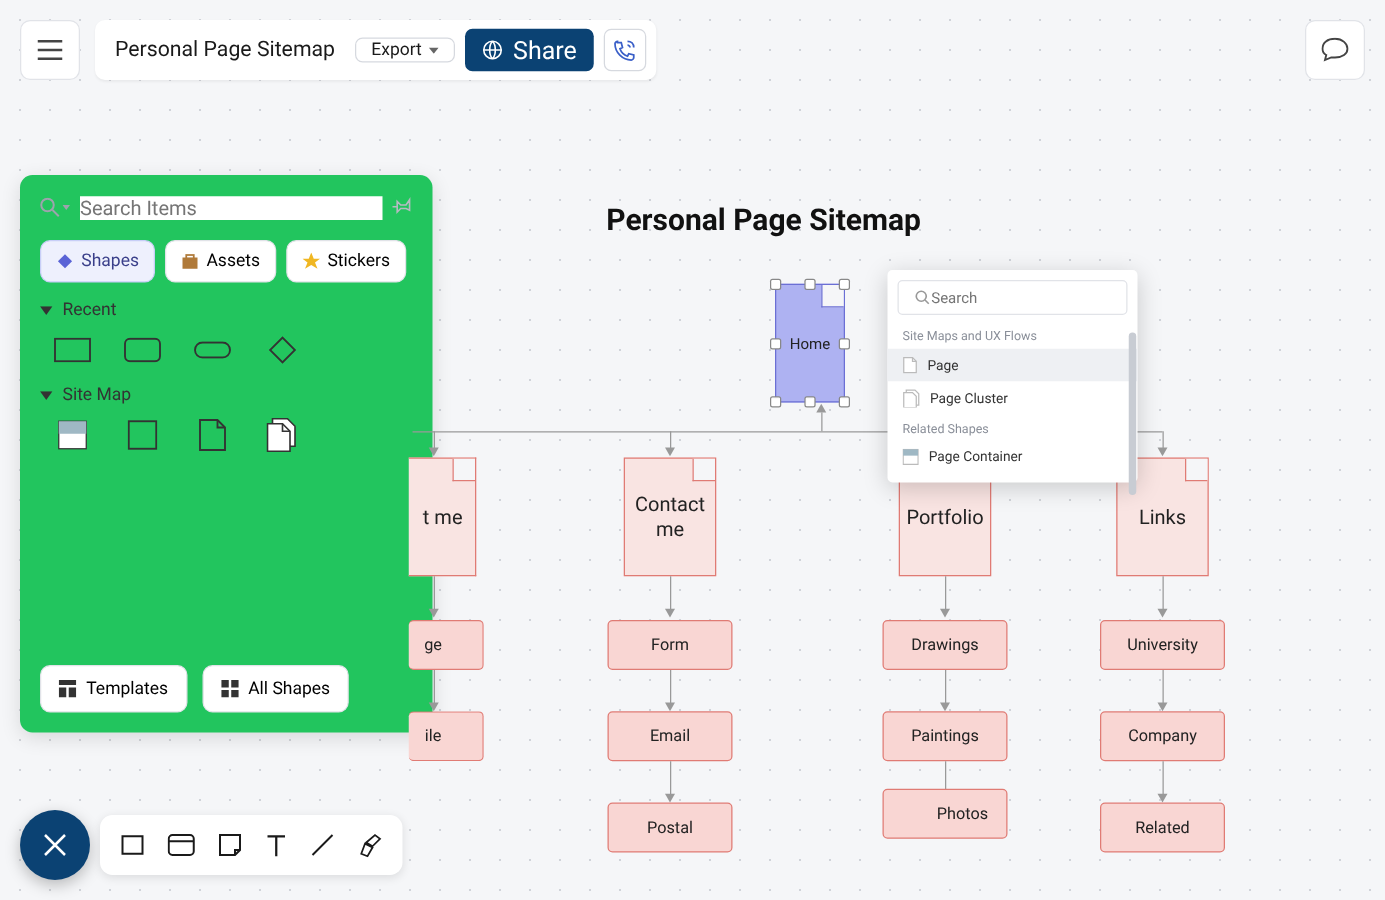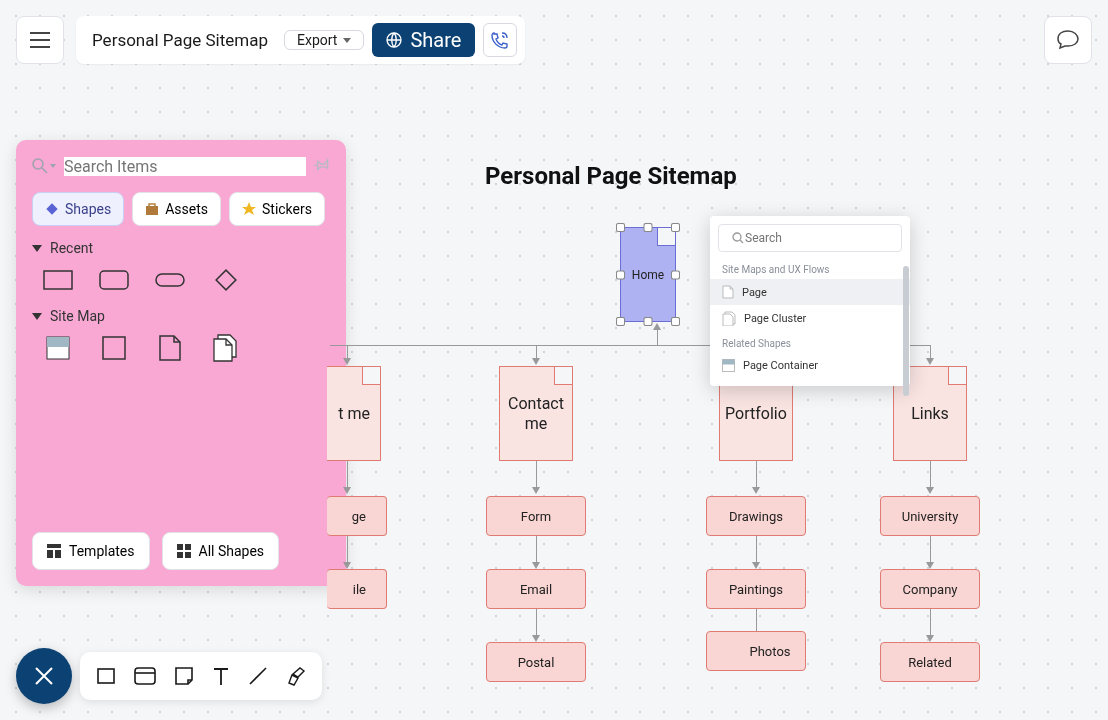--- a/index.html
+++ b/index.html
@@ -10,21 +10,21 @@
   .topbar { position: absolute; top: 16px; left: 16px; display: flex; gap: 12px; align-items: center; }
   .icon-btn { width: 48px; height: 48px; background: #fff; border: 1px solid #e1e3e8; border-radius: 8px; display: flex; align-items: center; justify-content: center; cursor: pointer; }
   .title-bar { background: #fff; border-radius: 8px; display: flex; align-items: center; height: 48px; padding: 0 8px 0 16px; box-shadow: 0 1px 2px rgba(0,0,0,.05); }
   .doc-title { font-size: 17px; color: #1a1a1a; padding-right: 16px; }
   .export-btn { display:flex; align-items:center; gap:6px; height:20px; padding:0 12px; border:1px solid #d6d9df; border-radius:6px; background:#fff; font-size:14px; color:#1a1a1a; cursor:pointer; margin-right:8px;}
   .share-btn { display:flex; align-items:center; gap:8px; height:34px; padding:0 14px; border:none; border-radius:6px; background:#0b4273; color:#fff; font-size:20px; cursor:pointer; margin-right:8px;}
   .phone-btn { width:34px; height:34px; border:1px solid #d6d9df; border-radius:6px; background:#fff; display:flex; align-items:center; justify-content:center; cursor:pointer;}
   .comment-btn { position:absolute; top:16px; right:16px; width:48px; height:48px; border:1px solid #e1e3e8; border-radius:8px; background:#fff; display:flex; align-items:center; justify-content:center; cursor:pointer;}
 
   
-  .shapes-panel { position:absolute; left:16px; top:140px; width:330px; background:#f9a8d4; border-radius:10px; box-shadow:0 4px 16px rgba(0,0,0,.12); padding:16px;}
+  .shapes-panel { position:absolute; left:16px; top:140px; width:330px; background:#22c55e; border-radius:10px; box-shadow:0 4px 16px rgba(0,0,0,.12); padding:16px;}
   .search-row { display:flex; align-items:center; gap:8px; margin-bottom:16px;}
   .search-icon-dd { color:#9ea3ad; display:flex; align-items:center; gap:2px;}
   .search-input { flex:1; border:none; outline:none; font-size:16px; color:#888;}
   .pin-icon { color:#b6bac2; cursor:pointer;}
   .tabs { display:flex; gap:8px; margin-bottom:12px;}
   .tab { display:flex; align-items:center; gap:6px; padding:8px 12px; border:1px solid #e1e3e8; border-radius:8px; font-size:14px; cursor:pointer; background:#fff;}
   .tab.active { background:#eef0fd; border-color:#c8cef7; color:#3a3f8a;}
   .section-head { display:flex; align-items:center; gap:8px; font-size:14px; color:#333; margin:14px 0 10px 0; cursor:pointer;}
   .shape-grid { display:flex; gap:20px; padding-left:8px;}
   .shape-cell { width:36px; height:28px; display:flex; align-items:center; justify-content:center; cursor:grab;}
@@ -51,21 +51,21 @@
   .arrowd { position:absolute; width:0; height:0; border-left:4px solid transparent; border-right:4px solid transparent; border-top:7px solid #999;}
   .arrowu { position:absolute; width:0; height:0; border-left:4px solid transparent; border-right:4px solid transparent; border-bottom:7px solid #999;}
 
   .page-node { position:absolute; width:74px; height:95px; background:#f9e4e2; border:1px solid #e07b74;}
   .page-node .fold { position:absolute; top:0; right:0; width:18px; height:18px; background:#f5f6f8; border-left:1px solid #e07b74; border-bottom:1px solid #e07b74;}
   .page-node .lbl { position:absolute; inset:0; display:flex; align-items:center; justify-content:center; font-size:16px; color:#222; text-align:center; padding:0 4px; line-height:1.2;}
   .page-node.cut { border-left:none;}
   .page-node.cut .lbl { justify-content:flex-end; padding-right:10px;}
 
   .box-node { position:absolute; width:100px; height:40px; background:#f9d6d3; border:1px solid #e07b74; border-radius:4px; display:flex; align-items:center; justify-content:center; font-size:13px; color:#222;}
-  .box-node.cut { border-left:none; justify-content:flex-end; padding-right:20px;}
+  .box-node.cut { border-left:none; padding-right:20px;}
 
   
   .popup { position:absolute; left:710px; top:216px; width:200px; background:#fff; border-radius:4px; box-shadow:0 4px 20px rgba(0,0,0,.18); padding:8px 0 8px 0;}
   .popup .srch { margin:0 8px 6px 8px; }
   .popup .srch input { width:100%; height:28px; border:1px solid #e1e3e8; border-radius:4px; padding:0 8px 0 26px; font-size:12px; outline:none;}
   .popup .srch { position:relative;}
   .popup .srch svg { position:absolute; left:14px; top:8px;}
   .popup .ghead { font-size:10px; color:#8a8f99; padding:6px 12px 4px 12px;}
   .popup .item { display:flex; align-items:center; gap:8px; padding:6px 12px; font-size:11px; color:#333; cursor:pointer;}
   .popup .item.sel { background:#eef0f3;}

